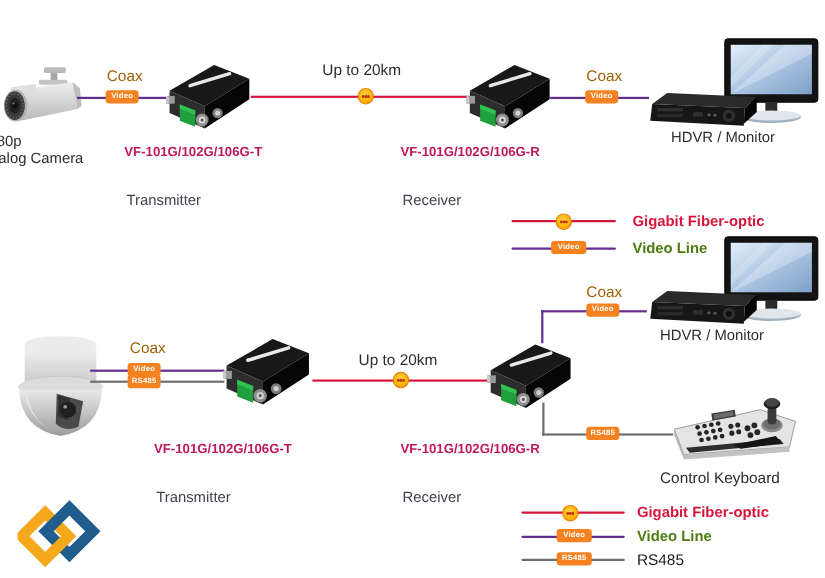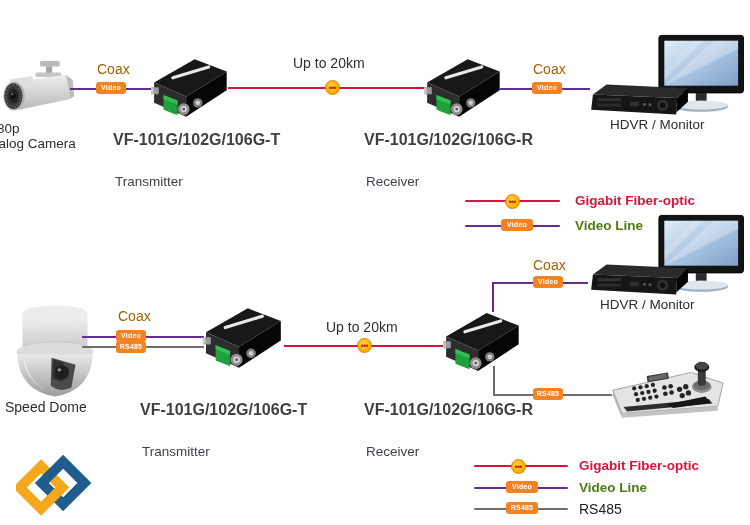--- a/index.html
+++ b/index.html
@@ -15,21 +15,21 @@
          box-shadow:0 0 0 1px #f58220;}
   .fibdot{position:absolute;width:15px;height:15px;border-radius:50%;
     border:1px solid #e87e04;box-sizing:border-box;
     background:
       radial-gradient(circle at 32% 52%, #c23a00 0 1px, transparent 1.6px),
       radial-gradient(circle at 50% 52%, #c23a00 0 1px, transparent 1.6px),
       radial-gradient(circle at 68% 52%, #c23a00 0 1px, transparent 1.6px),
       radial-gradient(circle at 45% 38%, #ffd04a 0%, #ffb105 60%, #f29500 100%);}
   .caption{position:absolute;font-size:13.5px;color:#2d2d2d;text-align:left;}
   .plain{position:absolute;font-size:14px;color:#a16207;}
-  .model{position:absolute;font-size:16px;font-weight:bold;color:#404040;white-space:nowrap;}
+  .model{position:absolute;font-size:12px;font-weight:bold;color:#be185d;white-space:nowrap;}
   .role{position:absolute;font-size:13.5px;color:#41414d;white-space:nowrap;margin-top:24px;}
   .leg-text{position:absolute;font-size:13.5px;font-weight:bold;white-space:nowrap;}
   .leg-fiber{color:#d8153c;text-align:center;}
   .leg-video{color:#4d7c0f;}
   .leg-rs{color:#1c1c1c;font-weight:normal;font-size:14px;}
   svg.dev{position:absolute;overflow:visible;}
 </style>
 </head>
 <body>
 
@@ -216,21 +216,20 @@
     <div class="leg-text leg-fiber" style="left:575px;top:193px;">Gigabit Fiber-optic</div>
 
     <div class="hline video" style="left:465px;top:225px;width:95px;border-radius:1px;"></div>
     <div class="badge" style="left:502px;top:220px;width:30px;">Video</div>
     <div class="leg-text leg-video" style="left:575px;top:218px;">Video Line</div>
   </div>
 
   <svg class="dev" style="left:12px;top:303px" width="86" height="96" viewBox="0 0 100 112">
       <use href="#sym-dome"></use>
     </svg>
-  <div class="caption" style="left:5px;top:399px;width:105px;font-size:14px;">Speed Dome</div>
 
   <div class="plain" style="left:118px;top:308px;">Coax</div>
   <div class="hline video" style="left:82px;top:336px;width:122px;"></div>
   <div class="hline rs485l" style="left:82px;top:346px;width:122px;"></div>
   <div class="badge" style="left:117px;top:331px;width:28px;">Video</div>
   <div class="badge" style="left:117px;top:342px;width:28px;">RS485</div>
 
   <svg class="dev" style="left:202px;top:305px" width="82" height="66" viewBox="0 0 100 82">
       <use href="#sym-converter"></use>
     </svg>
@@ -256,20 +255,21 @@
     </svg>
   <div class="caption" style="left:600px;top:297px;width:125px;">HDVR / Monitor</div>
 
   <div class="vline rs485l" style="left:493px;top:366px;height:30px;"></div>
   <div class="hline rs485l" style="left:493px;top:394px;width:119px;"></div>
   <div class="badge" style="left:534px;top:389px;width:28px;">RS485</div>
 
   <svg class="dev" style="left:606px;top:360px" width="124" height="64" viewBox="0 0 132 72">
       <use href="#sym-keyboard"></use>
     </svg>
+  <div class="caption" style="left:600px;top:426px;width:140px;font-size:14px;">Control Keyboard</div>
 
   <div class="model" style="left:140px;top:401px;">VF-101G/102G/106G-T</div>
   <div class="role" style="left:142px;top:420px;">Transmitter</div>
   <div class="model" style="left:364px;top:401px;">VF-101G/102G/106G-R</div>
   <div class="role" style="left:366px;top:420px;">Receiver</div>
 
   <div>
     <div class="hline fiber" style="left:474px;top:465px;width:94px;border-radius:1px;"></div>
     <div class="fibdot" style="left:511px;top:458.5px;"></div>
     <div class="leg-text leg-fiber" style="left:579px;top:458px;">Gigabit Fiber-optic</div>

